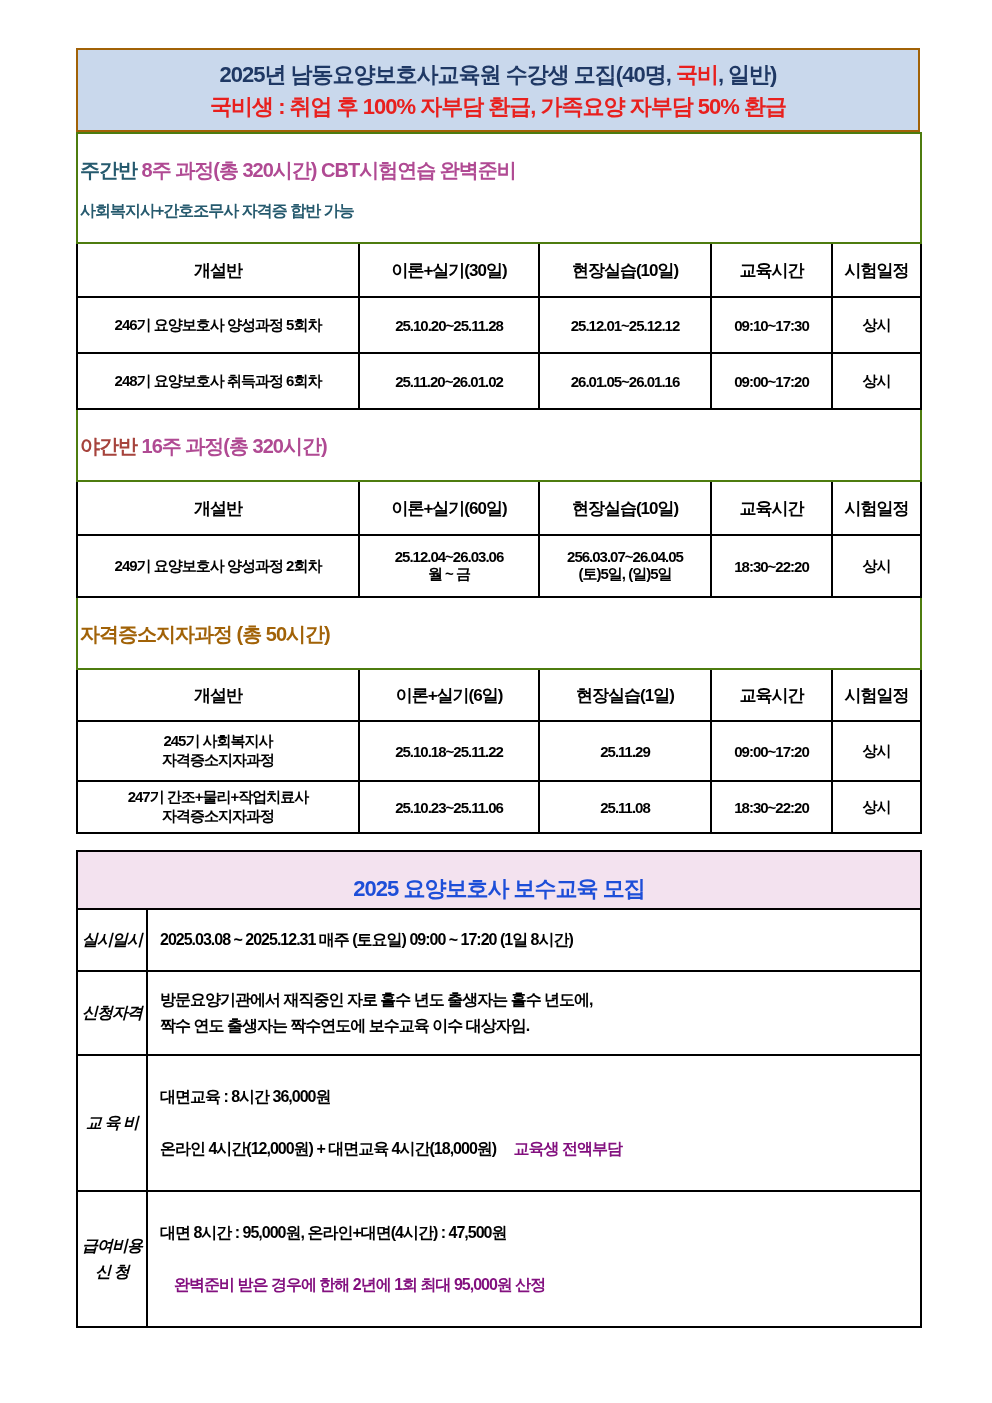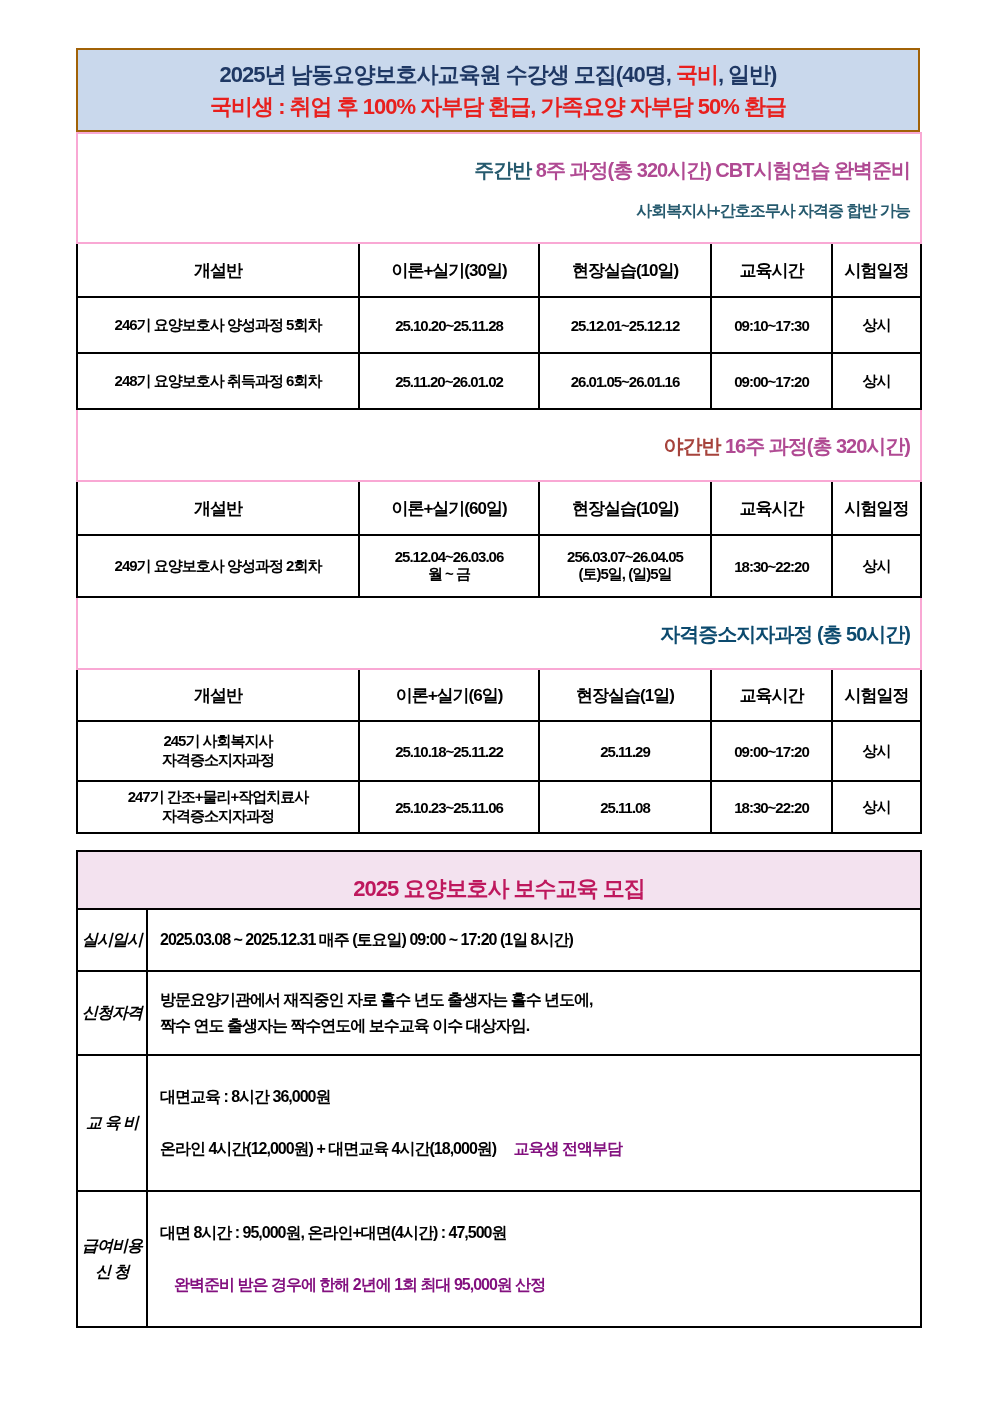--- a/index.html
+++ b/index.html
@@ -11,40 +11,40 @@
 
   
   .banner{
     box-sizing:border-box;border:2px solid #a16207;background:#C9D8EC;
     padding:9px 0 7px 0;text-align:center;
   }
   .banner-line1{font-size:22px;color:#1F3864;letter-spacing:-1px;line-height:32px;}
   .banner-line2{font-size:22px;color:#E8201E;letter-spacing:-1px;line-height:32px;}
   .red{color:#E8201E;}
   .teal{color:#265A6E;}
-  .teal2{color:#0c4a6e;}
+  .teal2{color:#a16207;}
   .magenta{color:#B04A93;}
   .brownred{color:#A6433C;}
   .purple{color:#83107F;padding-left:14px;}
 
   table{border-collapse:collapse;table-layout:fixed;width:844px;}
   td,th{border:2px solid #000;box-sizing:border-box;padding:2px 4px;}
   th{font-size:17px;letter-spacing:-1px;}
   td{font-size:15px;text-align:center;letter-spacing:-1px;white-space:pre-line;}
 
-  .section-cell{border:2px solid #f9a8d4;text-align:right;padding:6px 10px 4px 2px;}
+  .section-cell{border:2px solid #4d7c0f;text-align:left;padding:6px 10px 4px 2px;}
   .sec-title{font-size:20px;letter-spacing:-1px;line-height:26px;}
   .sec-sub{font-size:16px;letter-spacing:-1px;line-height:21px;}
 
   
   .refresher{margin-top:16px;}
   .pink-banner-cell{
     background:#F3E2EF;text-align:center;height:58px;vertical-align:middle;
   }
-  .pink-title{font-size:22px;color:#be185d;letter-spacing:-1px;}
+  .pink-title{font-size:22px;color:#1d4ed8;letter-spacing:-1px;}
   .label-cell{font-size:16px;text-align:center;vertical-align:middle;letter-spacing:-1px;white-space:pre-line;line-height:26px;font-style:italic;}
   .value-cell{font-size:16px;text-align:left;vertical-align:middle;padding-left:12px;line-height:26px;letter-spacing:-1px;white-space:pre-line;}
 </style>
 </head>
 <body>
 
 <div class="sheet">
   <div class="content">
 
     <div class="banner">

